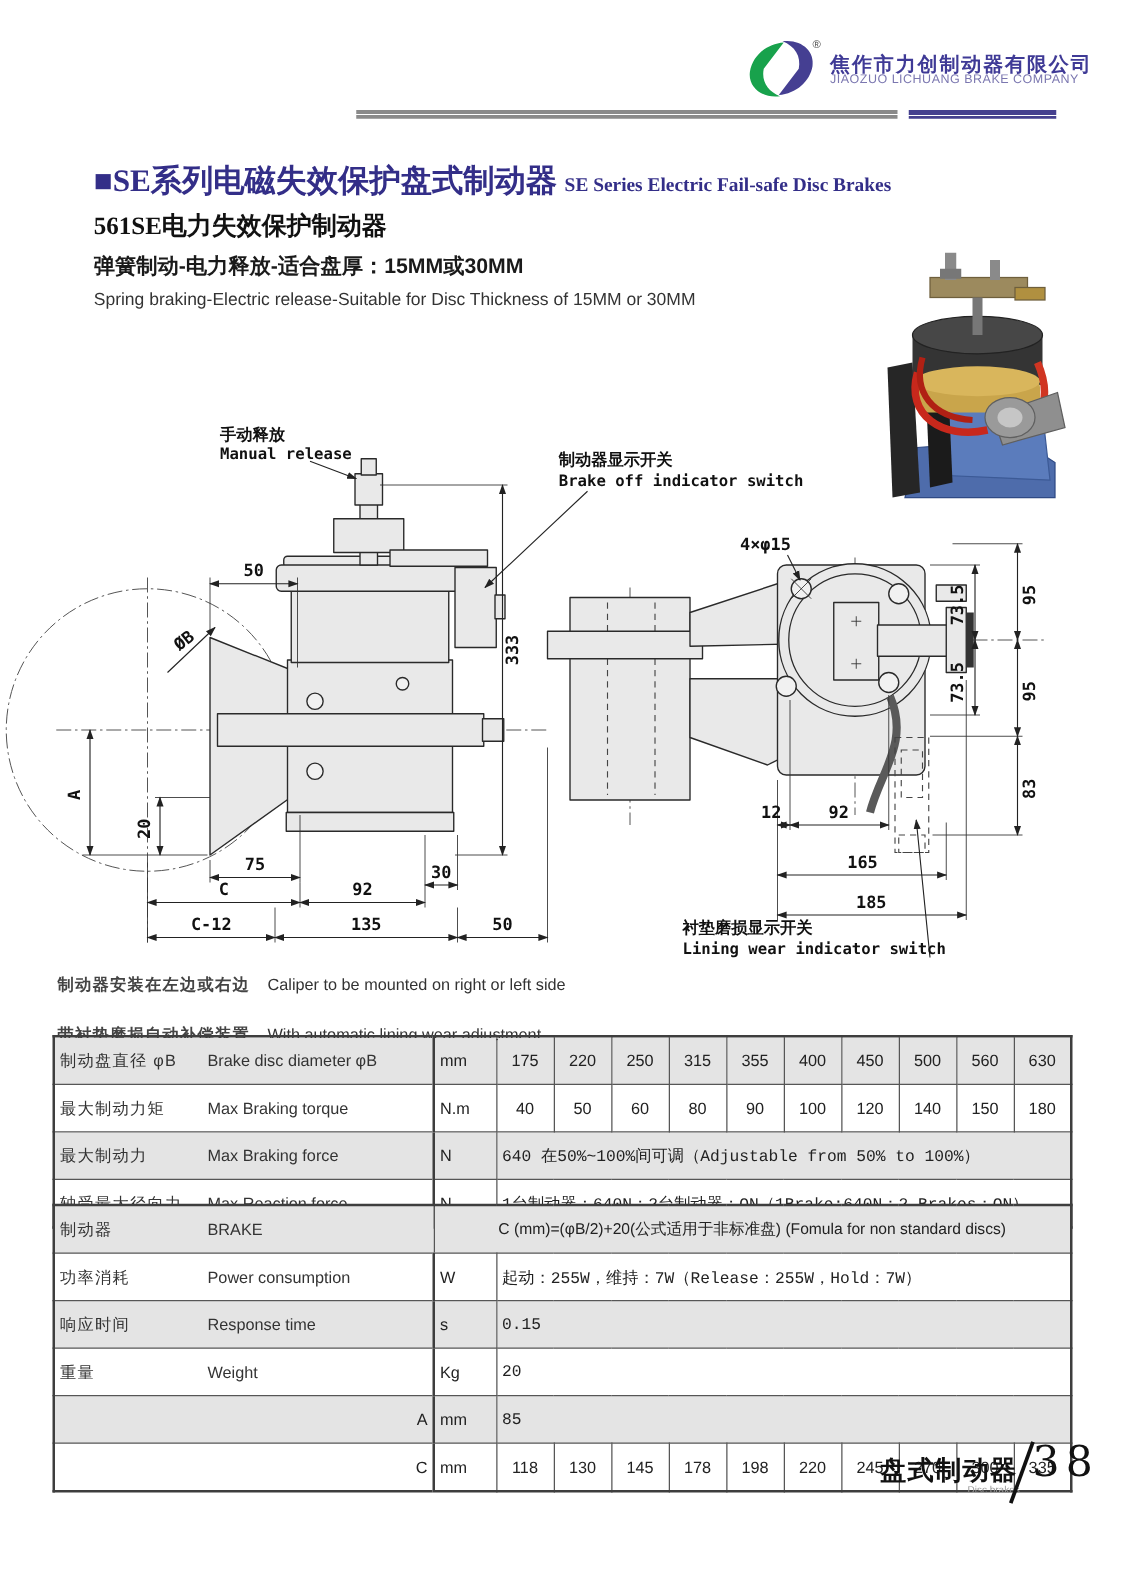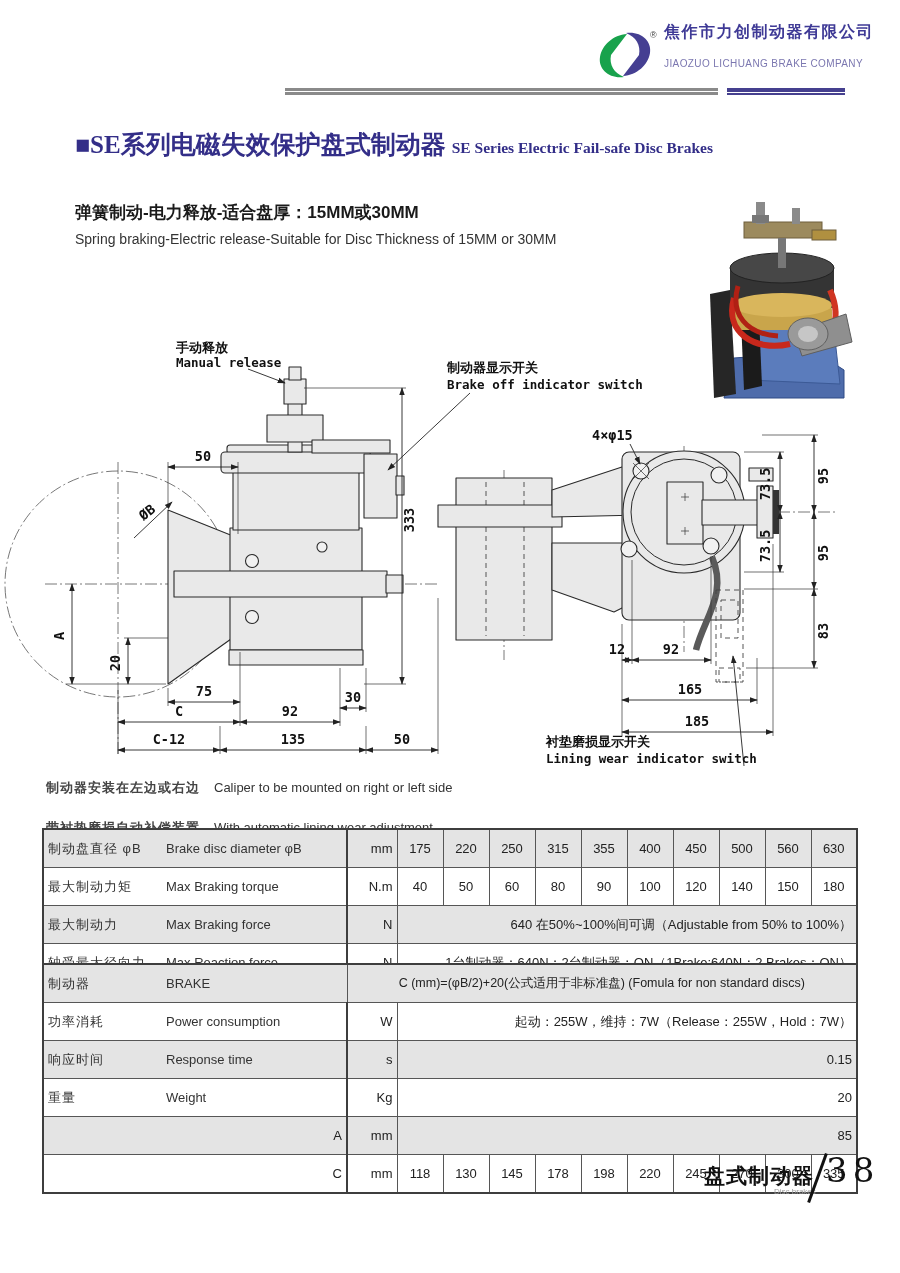--- a/index.html
+++ b/index.html
@@ -1,21 +1,21 @@
 <!DOCTYPE html>
 <html><head>
 <meta charset="utf-8">
 <style>
   html,body{margin:0;padding:0;background:#fff;}
   .page{position:relative;width:900px;height:1273px;background:#fff;overflow:hidden;
         font-family:"Liberation Sans",sans-serif;color:#222;}
   .abs{position:absolute;white-space:nowrap;}
 
   
-  .company-cn{left:664px;top:22px;font-size:16px;font-weight:bold;color:#3f3a96;letter-spacing:1.5px;}
+  .company-cn{left:664px;top:42px;font-size:16px;font-weight:bold;color:#3f3a96;letter-spacing:1.5px;}
   .company-en{left:664px;top:58px;font-size:10px;color:#7b77b0;letter-spacing:0.4px;text-align:center;}
   .bar{position:absolute;top:88px;height:7px;}
   .bar-gray{left:285px;width:433px;background:linear-gradient(180deg,#8a8a8a 0 3px,#fff 3px 4px,#8a8a8a 4px 7px);}
   .bar-purple{left:727px;width:118px;background:linear-gradient(180deg,#45408f 0 4px,#fff 4px 5px,#45408f 5px 7px);}
 
   
   .series-title{left:75px;top:128px;font-family:"Liberation Serif",serif;font-weight:bold;
                 font-size:25px;color:#332e88;}
   .series-title .en{font-size:15.5px;margin-left:6px;}
   .model-title{left:75px;top:167px;font-family:"Liberation Serif",serif;font-weight:bold;font-size:20px;color:#111;}
@@ -28,23 +28,23 @@
 
   
   table.spec{position:absolute;left:42px;width:816px;border-collapse:collapse;table-layout:fixed;
              font-size:13px;color:#222;border:2px solid #3e3e3e;}
   table.spec td{border:1px solid #565656;height:29px;padding:4px;overflow:hidden;white-space:nowrap;}
   table.spec tr.shade td{background:#e4e4e4;}
   td.lbl{padding-left:12px;text-align:left;}
   td.lbl .cn{display:inline-block;min-width:118px;letter-spacing:1px;color:#333;}
   td.lbl .en{color:#333;}
   td.rlbl{text-align:right;padding-right:18px;}
-  td.unit{border-left:2px solid #3e3e3e !important;text-align:right;}
+  td.unit{border-left:2px solid #3e3e3e !important;text-align:left;}
   td.v{text-align:center;}
-  td.sp{padding-left:20px;text-align:right;}
+  td.sp{padding-left:20px;text-align:left;font-family:Liberation Mono, monospace;}
   td.formula{text-align:center;padding-right:8px;font-size:12.5px;}
 
   
   .footer{left:696px;top:1150px;width:175px;height:60px;}
   .footer .cn{position:absolute;left:8px;top:12px;font-size:21px;font-weight:bold;color:#111;letter-spacing:1px;}
   .footer .en{position:absolute;left:78px;top:37px;font-size:8px;color:#999;}
   .footer .slash{position:absolute;left:120px;top:2px;width:3px;height:52px;background:#111;transform:rotate(20deg);}
   .footer .pg{position:absolute;left:130px;top:0px;font-family:"DejaVu Serif",serif;font-size:34px;color:#111;letter-spacing:5px;}
 
   
@@ -69,20 +69,21 @@
     <text x="56" y="10" font-size="9" fill="#444">®</text>
   </svg>
   <div class="abs company-cn">焦作市力创制动器有限公司</div>
   <div class="abs company-en">JIAOZUO LICHUANG BRAKE COMPANY</div>
   <div class="bar bar-gray"></div>
   <div class="bar bar-purple"></div>
 
   <div class="abs series-title">
     <span>■SE系列电磁失效保护盘式制动器</span><span class="en">SE Series Electric Fail-safe Disc Brakes</span>
   </div>
+  <div class="abs model-title">561SE电力失效保护制动器</div>
   <div class="abs spec-cn">弹簧制动-电力释放-适合盘厚：15MM或30MM</div>
   <div class="abs spec-en">Spring braking-Electric release-Suitable for Disc Thickness of 15MM or 30MM</div>
 
   <svg class="abs" style="left:694px;top:202px" width="172" height="210" viewBox="0 0 172 210">
     <g>
       <polygon points="30,196 150,196 150,168 122,150 40,156" fill="#4e6cab" stroke="#2f4a85"></polygon>
       <polygon points="60,120 140,128 146,182 54,178" fill="#5b7cbc" stroke="#3c5a96"></polygon>
       <polygon points="16,92 36,88 42,192 20,196" fill="#262626"></polygon>
       <polygon points="46,94 64,92 68,184 50,188" fill="#1b1b1b"></polygon>
       <rect x="36" y="66" width="104" height="40" fill="#343434"></rect>

